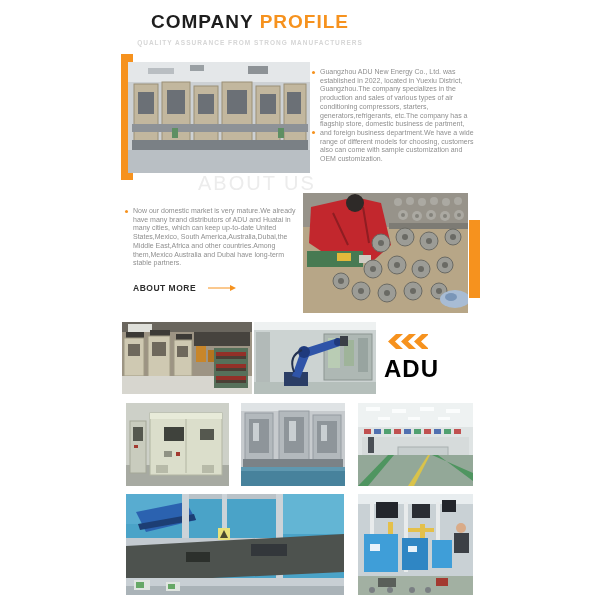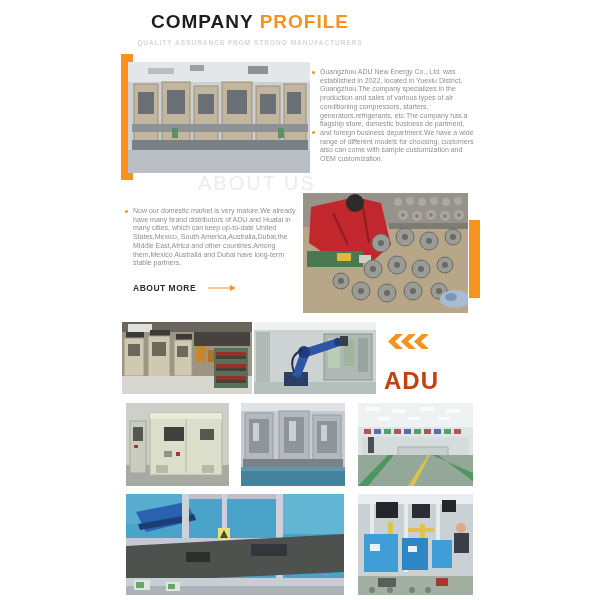--- a/index.html
+++ b/index.html
@@ -42,22 +42,22 @@
   .bullet-dot{position:absolute;left:0;top:2.5px;width:3px;height:3px;border-radius:50%;
               background:#F6921E;}
 
   
   .view-more{position:absolute;left:133px;top:283px;display:flex;align-items:center;
              gap:12px;cursor:pointer;z-index:4;}
   .view-more-label{font-size:8.5px;font-weight:bold;letter-spacing:0.5px;color:#2e2e2e;}
 
   
   .logo{position:absolute;left:384px;top:334px;z-index:4;}
-  .logo-name{font-size:24px;font-weight:800;color:#c2410c;letter-spacing:1px;
-             line-height:1;margin-top:16px;}
+  .logo-name{font-size:24px;font-weight:800;color:#000000;letter-spacing:1px;
+             line-height:1;margin-top:4px;}
 </style>
 </head>
 <body>
 
 <div class="page">
 
   <div class="title">
     <span>COMPANY</span>
     <span class="accent">PROFILE</span>
   </div>

